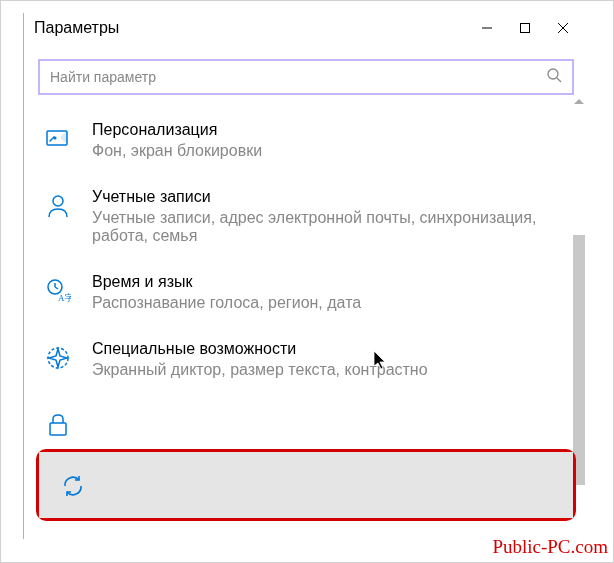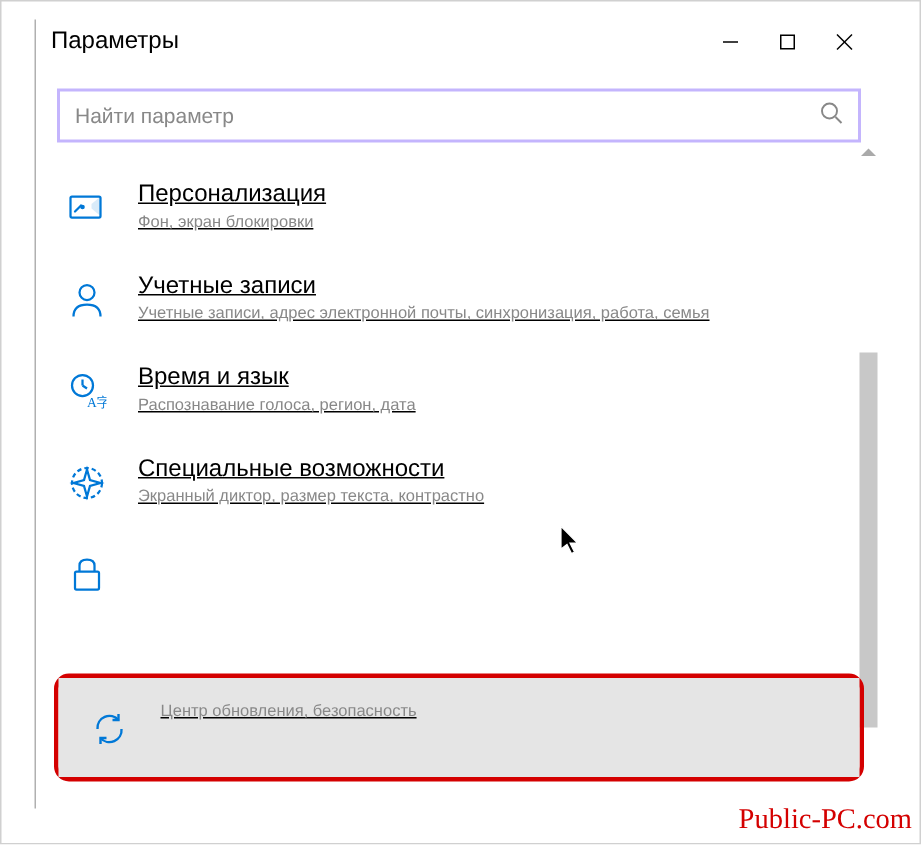--- a/index.html
+++ b/index.html
@@ -121,30 +121,29 @@
       height: 28px;
       flex-shrink: 0;
       color: #0078d7;
       display: flex;
       align-items: center;
       justify-content: center;
       margin-top: 4px;
     }
     .item-text {
       flex: 1;
-      text-decoration: underline;
     }
     .item-title {
       font-size: 16px;
       color: #000;
       margin-bottom: 3px;
       font-weight: 400;
     }
     .item-desc {
-      font-size: 11px;
+      font-size: 16px;
       color: #888;
     }
     .highlighted-wrap {
       position: absolute;
       left: 12px;
       right: 12px;
       bottom: 18px;
       border: 3px solid #d40000;
       border-radius: 10px;
       padding: 0;
@@ -288,21 +287,20 @@
     <div class="item">
       <div class="item-icon">
         <svg width="26" height="26" viewBox="0 0 26 26" fill="none" stroke="#0078d7" stroke-width="1.6">
           <path d="M5 13 A8 8 0 0 1 19 7"></path>
           <path d="M21 13 A8 8 0 0 1 7 19"></path>
           <polyline points="19,3 19,7 15,7" fill="none"></polyline>
           <polyline points="7,23 7,19 11,19" fill="none"></polyline>
         </svg>
       </div>
       <div class="item-text">
-        <div class="item-desc">Центр обновления, безопасность</div>
       </div>
     </div>
   </div>
 
 </div>
 
 <div class="cursor-overlay">
   <svg width="16" height="20" viewBox="0 0 16 20">
     <path d="M0 0 L0 15 L4 12 L7 18 L9 17 L6 11 L11 11 Z" fill="#000" stroke="#fff" stroke-width="0.8"></path>
   </svg>

